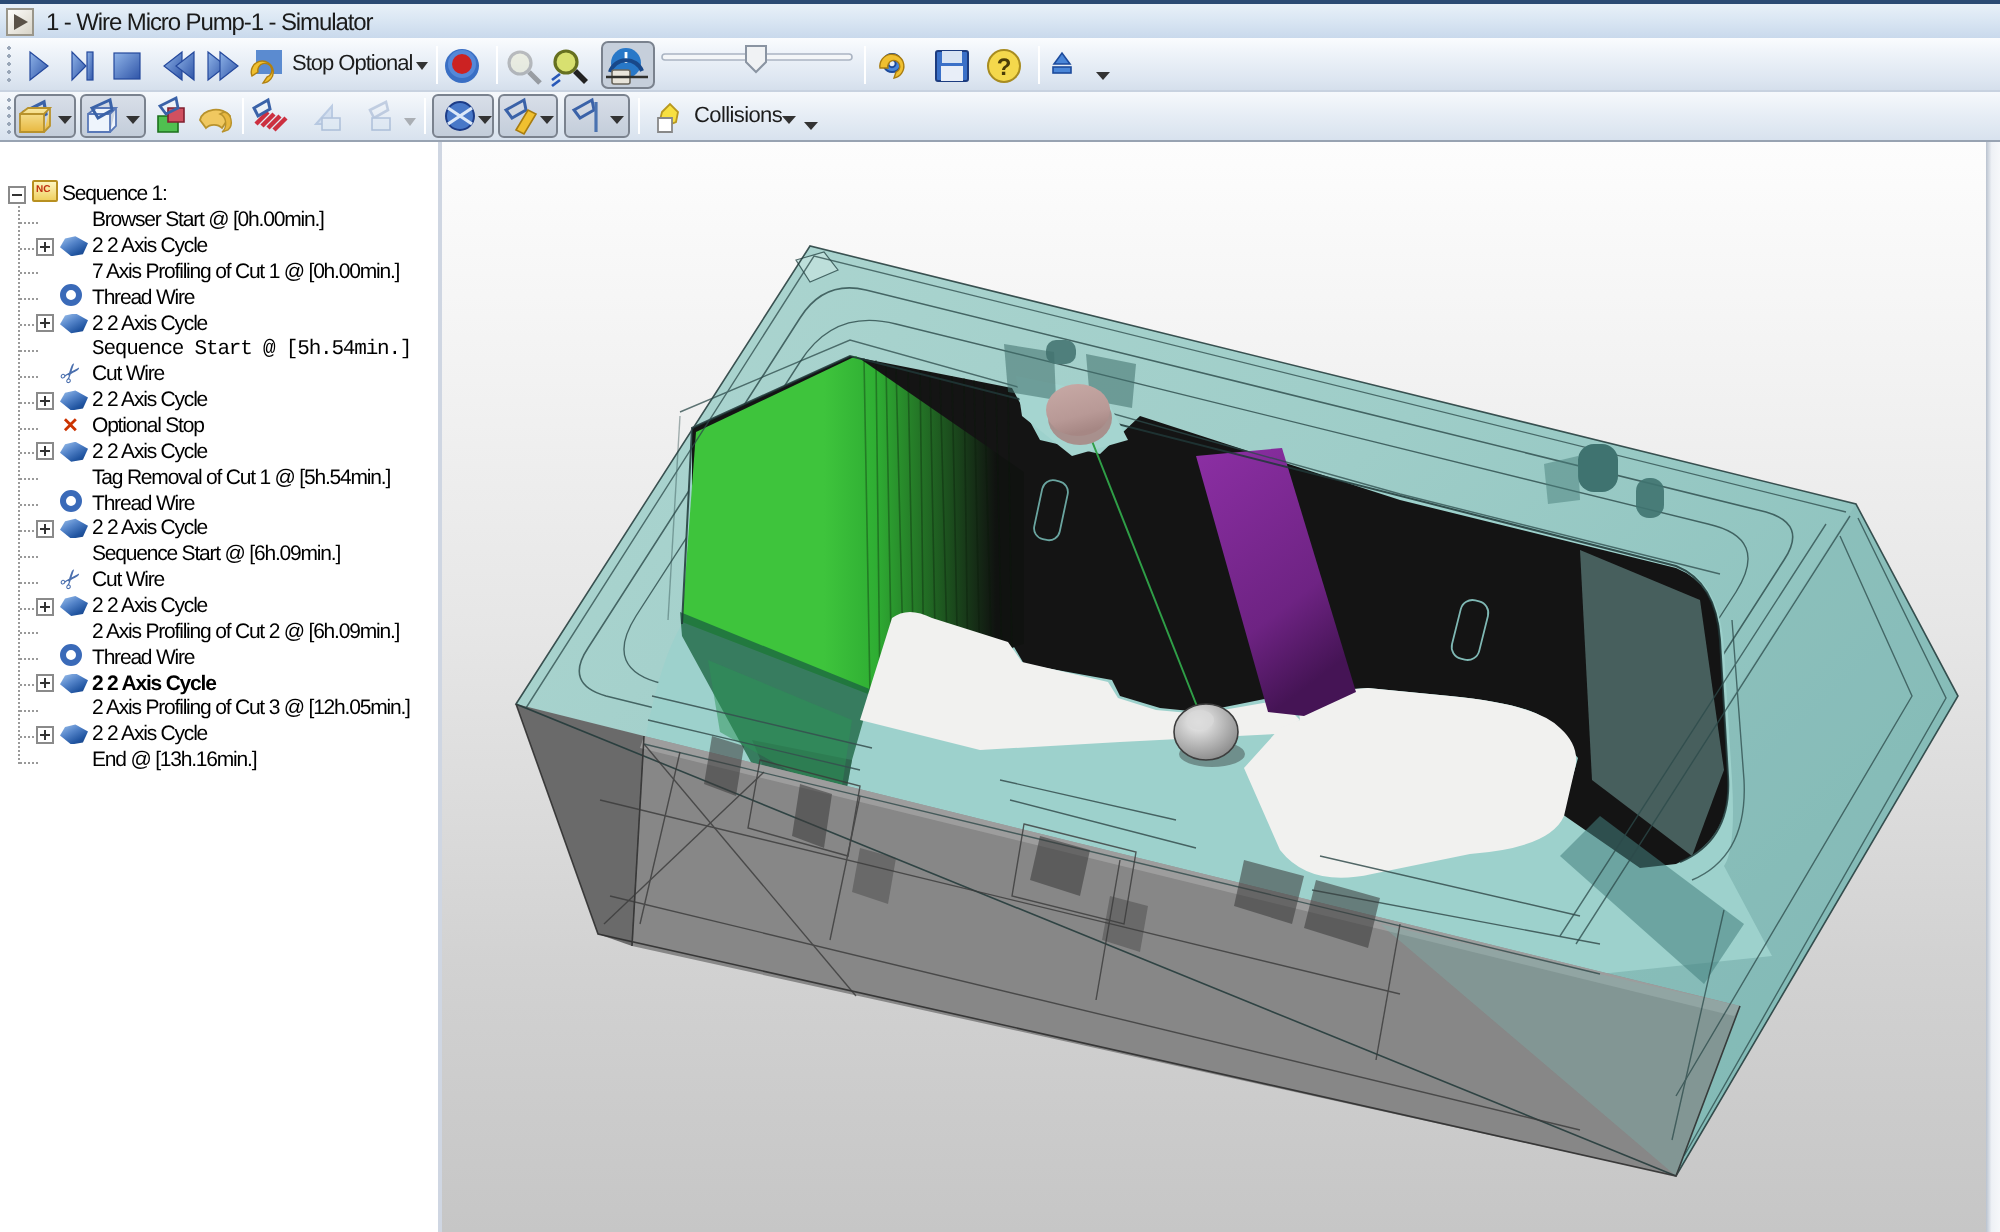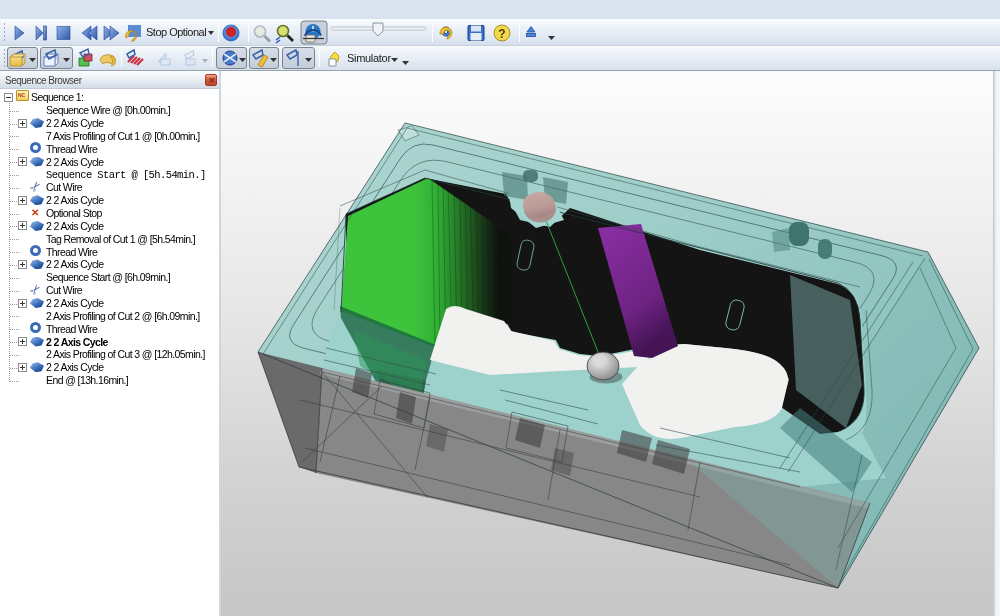--- a/index.html
+++ b/index.html
@@ -49,20 +49,24 @@
 .ic-circ{border:3px solid #3a6ab8;border-radius:50%;width:11px;height:11px;background:#fff;}
 .ic-scis::before{content:"\2702";position:absolute;left:0;top:-2px;font-size:13px;color:#4a6fae;transform:rotate(-50deg);}
 .ic-redx::before{content:"\2715";position:absolute;left:1px;top:0px;font-size:10px;font-weight:bold;color:#cc3300;}
 
 #vp{position:absolute;left:221px;top:71px;width:779px;height:545px;
   background:linear-gradient(180deg,#fdfdfd 0%,#f4f4f4 18%,#e6e6e6 45%,#d2d2d2 75%,#c6c6c6 100%);}
 #vpstrip{position:absolute;left:993px;top:71px;width:7px;height:545px;background:linear-gradient(90deg,#b9c2cf,#eef1f5 40%,#f6f8fa);}
 </style></head>
 <body>
 <div id="app">
+  <div id="titlebar">
+      <div id="titleicon"></div>
+      <div id="titletext">1 - Wire Micro Pump-1 - Simulator</div>
+    </div>
   <div id="tb1">
     <div class="grip" style="left:3px;top:3px;height:21px"></div>
     <svg style="position:absolute;left:0;top:0" width="560" height="27" viewBox="0 0 560 27">
       <defs>
         <linearGradient id="blu" x1="0" y1="0" x2="1" y2="1">
           <stop offset="0" stop-color="#90b4e8"></stop>
             <stop offset="1" stop-color="#2f55a8"></stop>
         </linearGradient>
       </defs>
       <polygon points="15,7 15,21 24,14" fill="url(#blu)" stroke="#24489c" stroke-width="0.6"></polygon>
@@ -157,36 +161,32 @@
       <line x1="298" y1="5" x2="298" y2="20" stroke="#4a72b0" stroke-width="1.6"></line>
       <polygon points="305,12 312,12 308.5,16" fill="#333"></polygon>
       <path d="M331,10 l4,-4 4,4 -1,5 -5,2 -3,-3 z" fill="#f8e040" stroke="#b89820" stroke-width="0.9"></path>
       <path d="M329,13 h7 v7 h-7 z" fill="#fff" stroke="#888" stroke-width="0.9"></path>
       <polygon points="391,12 398,12 394.5,16" fill="#333"></polygon>
       <polygon points="402,15 409,15 405.5,19" fill="#333"></polygon>
     </svg>
     <div class="sep" style="left:121px;top:3px;height:18px"></div>
     <div class="sep" style="left:212px;top:3px;height:18px"></div>
     <div class="sep" style="left:319px;top:3px;height:18px"></div>
-    <div class="tbtxt" style="left:347px;top:6px;letter-spacing:-0.3px">Simulator</div>
+    <div class="tbtxt" style="left:347px;top:6px;letter-spacing:-0.3px">Collisions</div>
   </div>
   <div id="lpanel">
-    <div id="lphead">
-        <span>Sequence Browser</span>
-        <div id="lpclose"></div>
-      </div>
     <div id="tree">
 <div class="vline" style="left:9px;top:13px;height:279px"></div>
 <div class="pm" style="left:4px;top:2.8px">
           <i></i>
         </div>
 <div class="nc" style="left:16px;top:0.3px"></div>
 <div class="trow" style="left:31px;top:1.3px;">Sequence 1:</div>
 <div class="hline" style="left:10px;top:21px;width:9px"></div>
-<div class="trow" style="left:46px;top:14.2px;">Sequence Wire @ [0h.00min.]</div>
+<div class="trow" style="left:46px;top:14.2px;">Browser Start @ [0h.00min.]</div>
 <div class="hline" style="left:10px;top:34px;width:9px"></div>
 <div class="pm plus" style="left:18px;top:28.6px">
           <i></i>
           <b></b>
         </div>
 <div class="ic ic-gear" style="left:30px;top:26.6px"></div>
 <div class="trow" style="left:46px;top:27.1px;">2 2 Axis Cycle</div>
 <div class="hline" style="left:10px;top:46px;width:9px"></div>
 <div class="trow" style="left:46px;top:39.9px;">7 Axis Profiling of Cut 1 @ [0h.00min.]</div>
 <div class="hline" style="left:10px;top:59px;width:9px"></div>

